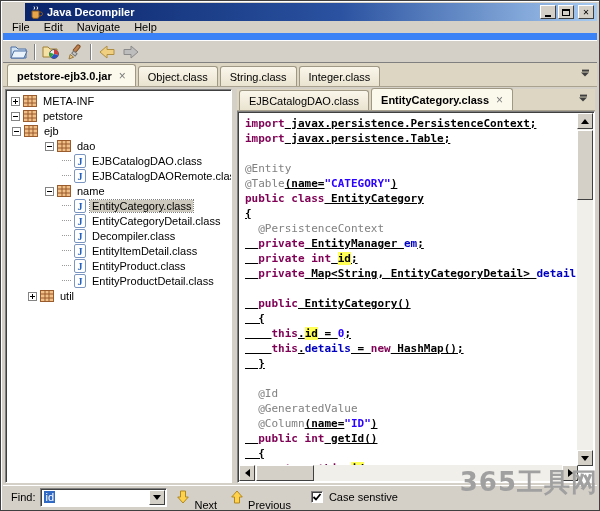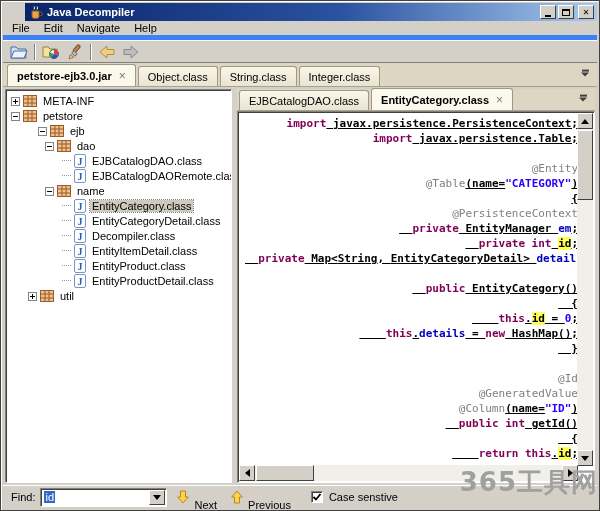--- a/index.html
+++ b/index.html
@@ -28,21 +28,21 @@
     font-size:9px; color:#000; font-weight:bold; line-height:1;
   }
   .glyph-min { width:6px; height:2px; background:#000; margin-top:7px; }
   .glyph-max { width:8px; height:7px; border:1px solid #000; border-top-width:2px; }
   .glyph-close { font-size:10px; font-family:"DejaVu Sans Mono",monospace; }
 
   
   .menubar {
     position:absolute; top:20px; left:2px; right:2px; height:19px;
     display:flex; align-items:center; padding-left:2px;
-    border-bottom:5px solid #3b82f6; box-shadow: 0 1px 0 #ffffff;
+    border-bottom:7px solid #3b82f6; box-shadow: 0 1px 0 #ffffff;
   }
   .menu-item { padding:3px 7px; }
 
   
   .toolbar {
     position:absolute; top:41px; left:2px; right:2px; height:21px;
     display:flex; align-items:center; padding-left:4px;
     border-bottom:1px solid #808080; box-shadow: 0 1px 0 #ffffff;
   }
   .tool-btn { width:24px; height:20px; display:flex; align-items:center; justify-content:center; }
@@ -65,21 +65,21 @@
   .tab-close { margin-left:7px; color:#7a7a7a; font-size:12px; font-weight:normal; line-height:1; }
   .tab-dropdown {
     position:absolute; right:6px; top:50%; transform:translateY(-60%);
     width:12px; height:9px; display:flex; flex-direction:column; align-items:center;
   }
   .tab-dropdown .bar { width:7px; height:2px; background:#404040; margin-bottom:1px; }
   .tab-dropdown .tri { width:0; height:0; border-left:4px solid transparent;
     border-right:4px solid transparent; border-top:4px solid #404040; }
 
   
-  .content { position:absolute; top:86px; left:2px; right:2px; bottom:25px;text-align:right; }
+  .content { position:absolute; top:86px; left:2px; right:2px; bottom:25px; }
 
   .tree-panel {
     position:absolute; left:2px; top:2px; width:227px; bottom:2px;
     background:#fff; border:1px solid; border-color:#808080 #ffffff #ffffff #808080;
     box-shadow: inset 1px 1px 0 #404040;
     overflow:hidden; padding-top:3px;
   }
   .tree-row { display:flex; align-items:center; height:15px; white-space:nowrap; }
   .tree-toggle { width:9px; height:9px; flex:none; margin-right:3px; }
   .tree-stub { width:9px; height:9px; flex:none; margin-right:3px;
@@ -271,21 +271,21 @@
             <path d="M2 4.5 H7" stroke="#000" fill="none"></path>
           </svg></span>
         <span class="tree-icon">
           <svg width="14" height="12" viewBox="0 0 14 12">
             <rect x="0.5" y="0.5" width="13" height="11" fill="#f0c088" stroke="#9a5b2d"></rect>
             <path d="M5 0.5 V11.5 M9 0.5 V11.5 M0.5 4 H13.5 M0.5 8 H13.5" stroke="#9a5b2d" stroke-width="1" fill="none"></path>
           </svg>
         </span>
         <span class="tree-label">petstore</span>
       </div>
-      <div class="tree-row" style="padding-left: 32px;">
+      <div class="tree-row" style="padding-left: 6px;">
         <span class="tree-toggle"><svg width="9" height="9" viewBox="0 0 9 9">
             <rect x="0.5" y="0.5" width="8" height="8" fill="#fff" stroke="#848484"></rect>
             <path d="M2 4.5 H7" stroke="#000" fill="none"></path>
           </svg></span>
         <span class="tree-icon">
           <svg width="14" height="12" viewBox="0 0 14 12">
             <rect x="0.5" y="0.5" width="13" height="11" fill="#f0c088" stroke="#9a5b2d"></rect>
             <path d="M5 0.5 V11.5 M9 0.5 V11.5 M0.5 4 H13.5 M0.5 8 H13.5" stroke="#9a5b2d" stroke-width="1" fill="none"></path>
           </svg>
         </span>
@@ -426,20 +426,21 @@
           <span class="tri"></span>
         </span>
     </div>
     <div class="code-view">
       <div class="code-content" id="code">
           <div class="code-line"><span class="kw">import</span><span class="pl"> javax.persistence.PersistenceContext;</span></div>
           <div class="code-line"><span class="kw">import</span><span class="pl"> javax.persistence.Table;</span></div>
           <div class="code-line">&nbsp;</div>
           <div class="code-line"><span class="an">@Entity</span></div>
           <div class="code-line"><span class="an">@Table</span><span class="pl">(name=</span><span class="st">"CATEGORY"</span><span class="pl">)</span></div>
+          <div class="code-line"><span class="kw">public class</span><span class="pl"> EntityCategory</span></div>
           <div class="code-line"><span class="pl">{</span></div>
           <div class="code-line"><span class="an">  @PersistenceContext</span></div>
           <div class="code-line"><span class="pl">  </span><span class="kw">private</span><span class="pl"> EntityManager </span><span class="fd">em</span><span class="pl">;</span></div>
           <div class="code-line"><span class="pl">  </span><span class="kw">private int</span><span class="pl"> </span><span class="hl">id</span><span class="pl">;</span></div>
           <div class="code-line"><span class="pl">  </span><span class="kw">private</span><span class="pl"> Map&lt;</span><span class="ln">String</span><span class="pl">, </span><span class="ln">EntityCategoryDetail</span><span class="pl">&gt; </span><span class="fd">details</span></div>
           <div class="code-line">&nbsp;</div>
           <div class="code-line"><span class="pl">  </span><span class="kw">public</span><span class="pl"> EntityCategory()</span></div>
           <div class="code-line"><span class="pl">  {</span></div>
           <div class="code-line"><span class="pl">    </span><span class="kw">this</span><span class="pl">.</span><span class="hl">id</span><span class="pl"> = </span><span class="nm">0</span><span class="pl">;</span></div>
           <div class="code-line"><span class="pl">    </span><span class="kw">this</span><span class="pl">.</span><span class="fd">details</span><span class="pl"> = </span><span class="kw">new</span><span class="pl"> HashMap();</span></div>

